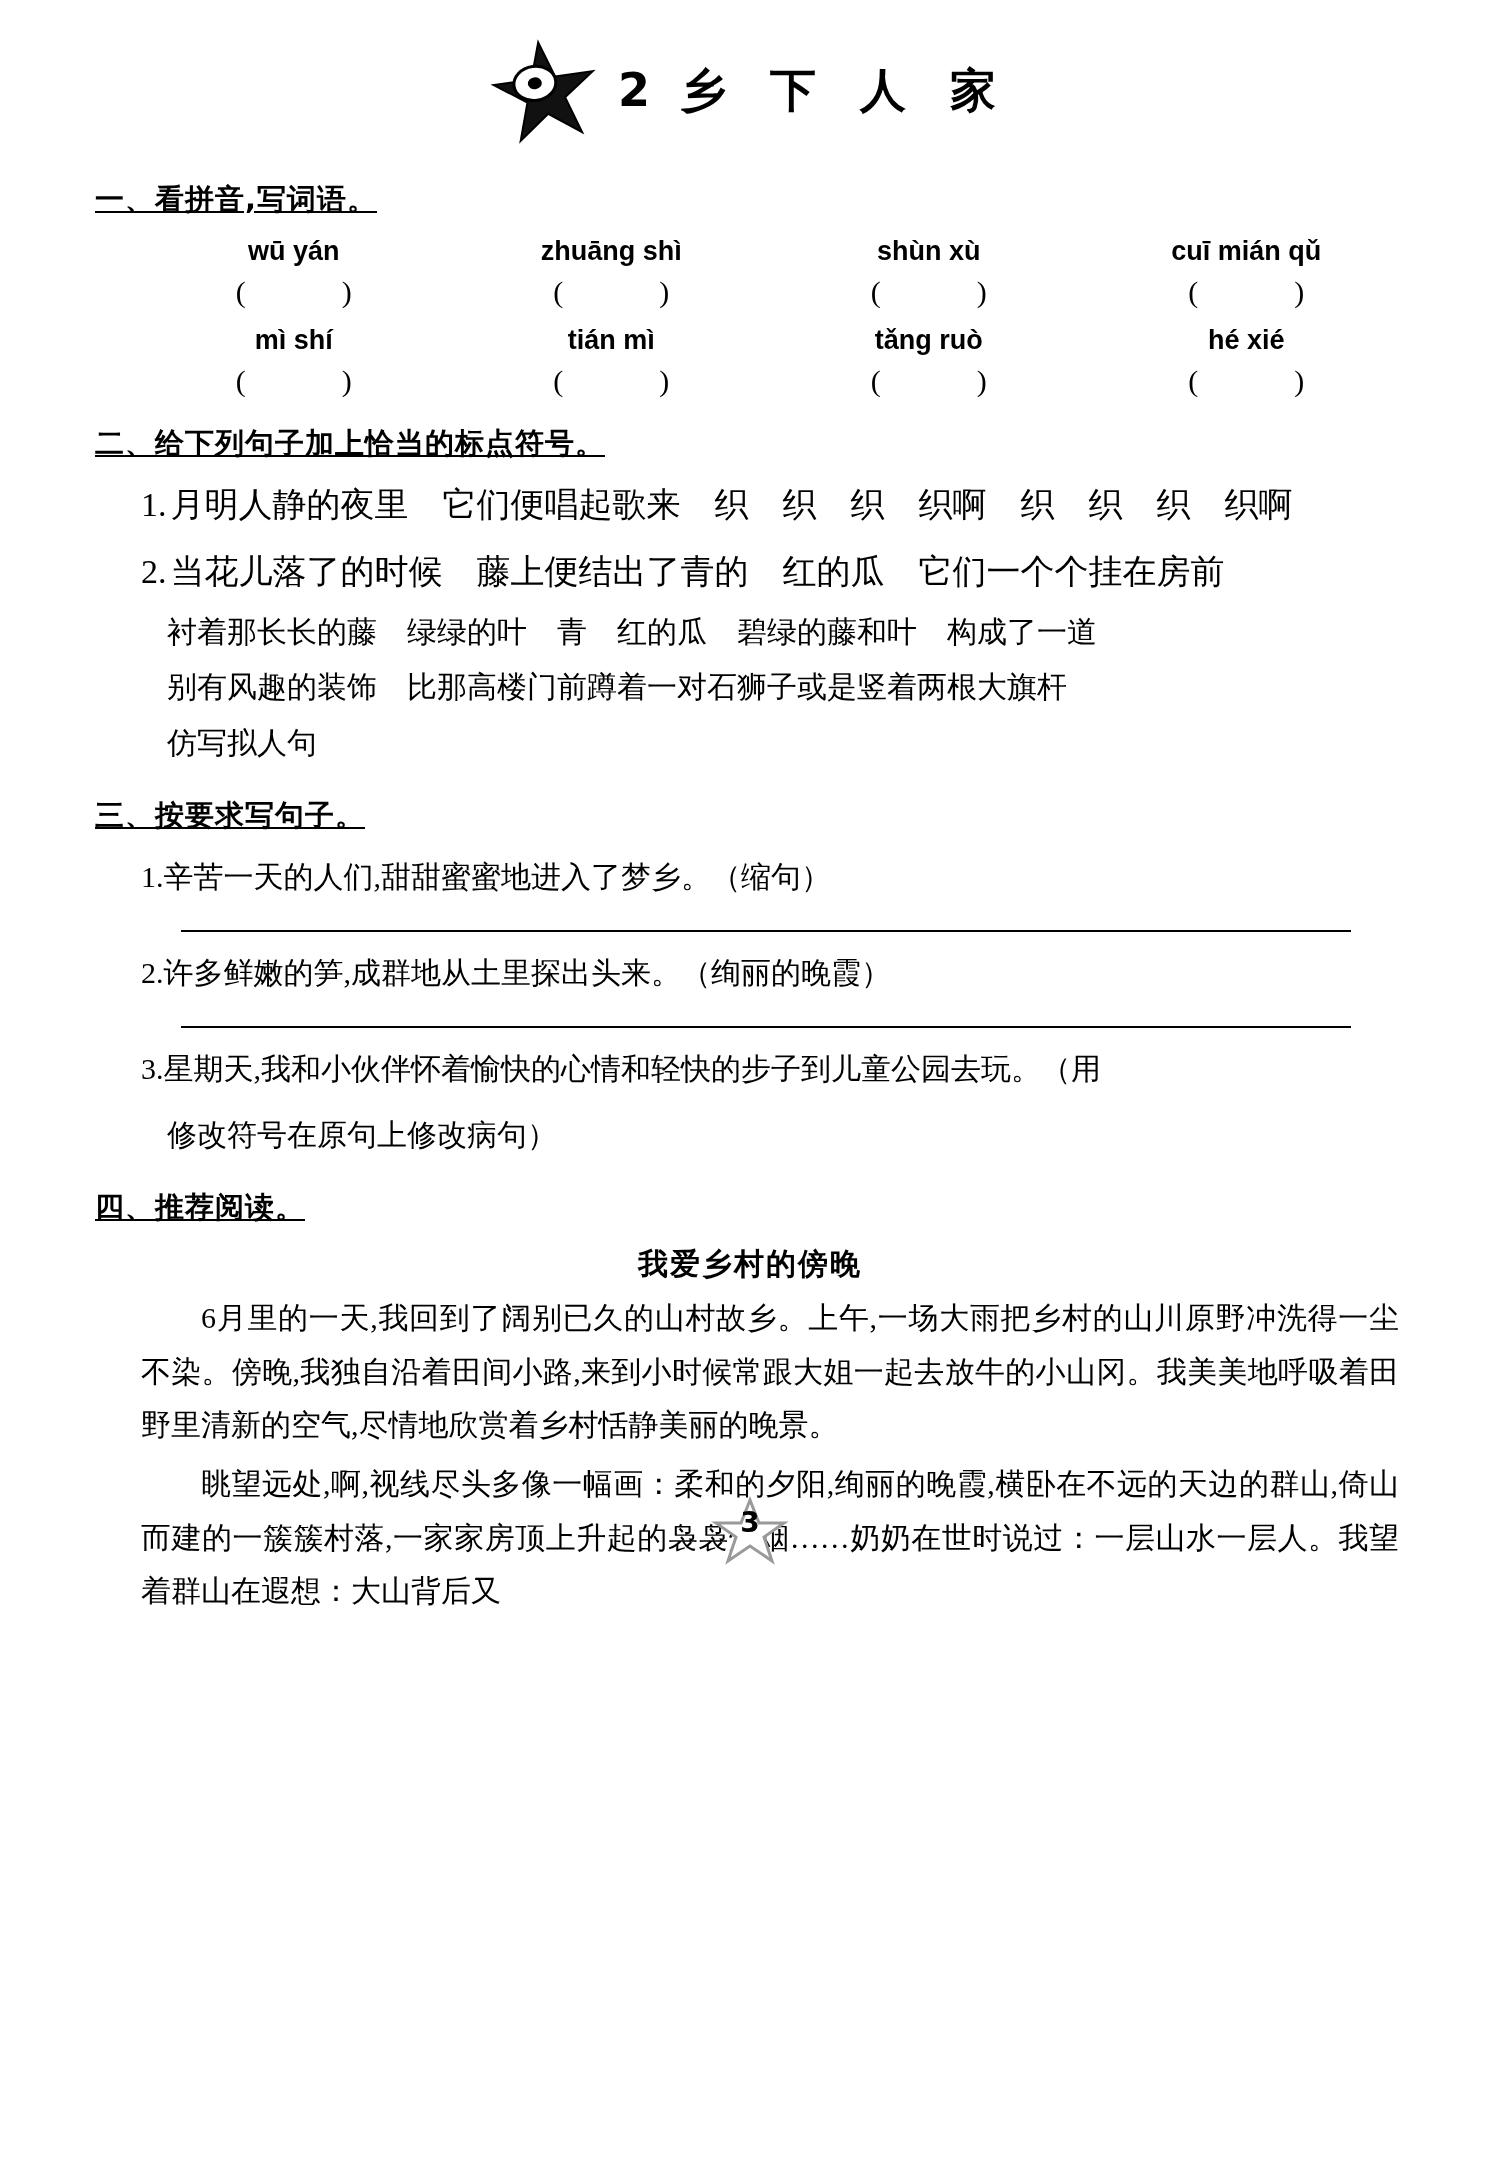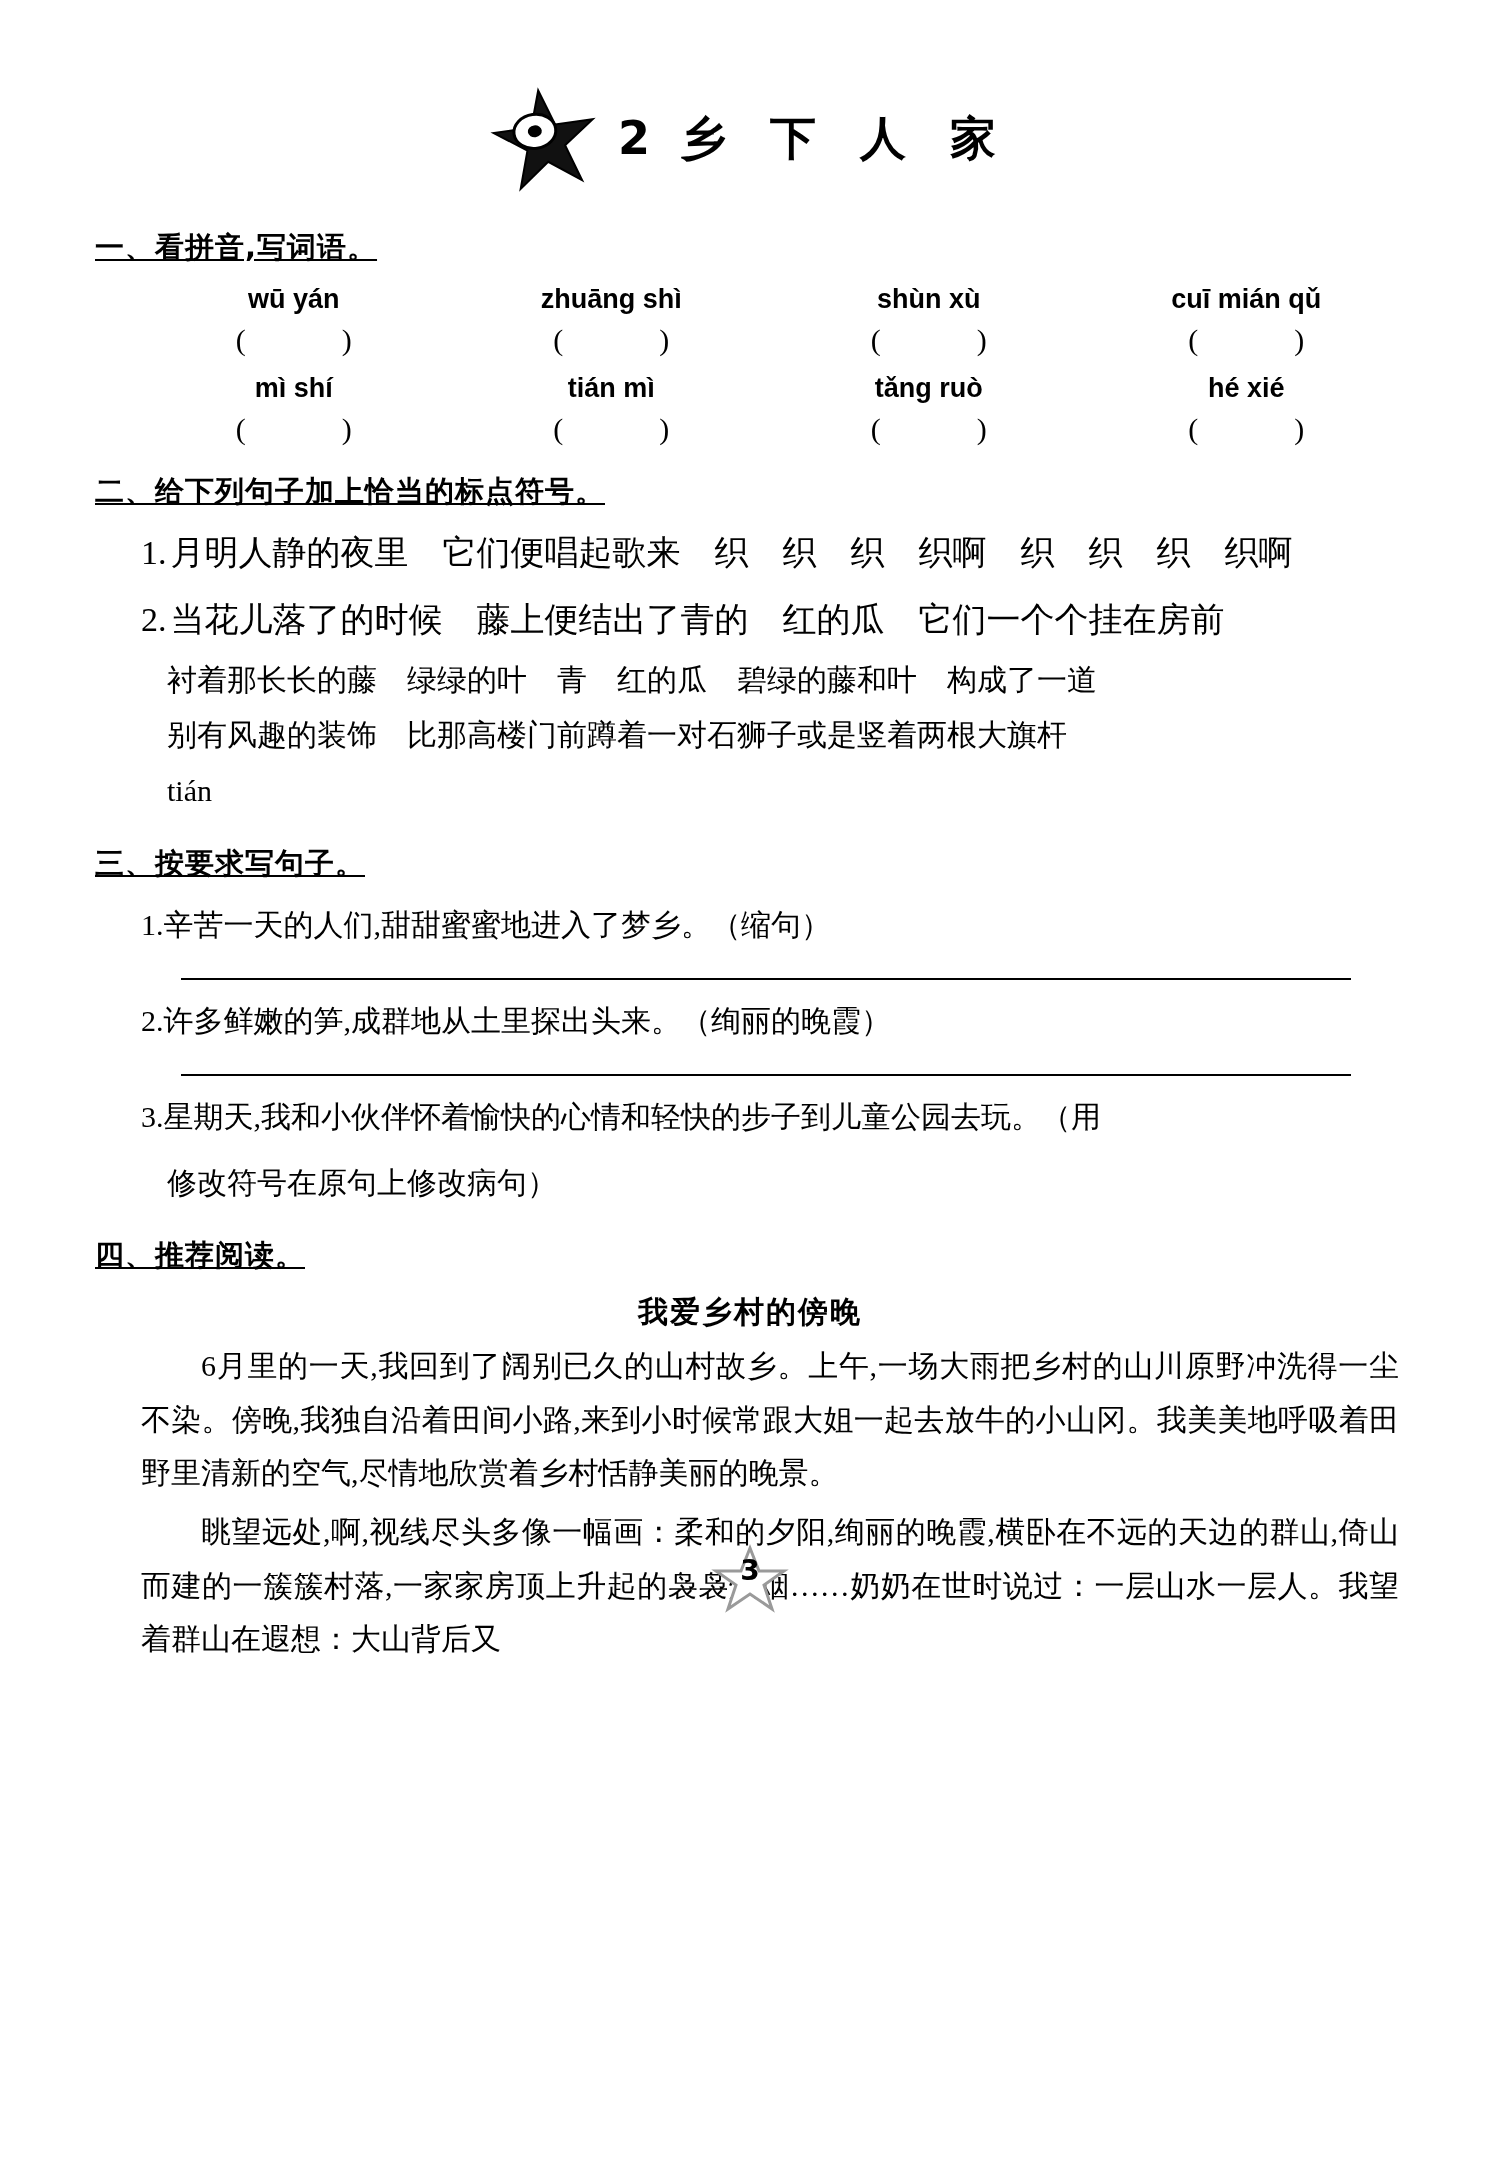--- a/index.html
+++ b/index.html
@@ -14,21 +14,20 @@
     color: #000000;
     position: relative;
     overflow: hidden;
   }
   .page {
     position: relative;
     width: 1500px;
     height: 1608px;
     box-sizing: border-box;
     padding: 0 95px;
-    margin-top: 48px;
   }
 
   
   .title-row {
     display: flex;
     align-items: center;
     justify-content: center;
     padding-top: 36px;
     padding-bottom: 8px;
   }
@@ -217,21 +216,21 @@
   <div class="sec-head">二、给下列句子加上恰当的标点符号。</div>
   <div class="q-list">
     <div class="q-item">
       <span class="num">1.</span><span>月明人静的夜里　它们便唱起歌来　织　织　织　织啊　织　织　织　织啊</span>
     </div>
     <div class="q-item">
       <span class="num">2.</span><span>当花儿落了的时候　藤上便结出了青的　红的瓜　它们一个个挂在房前</span>
     </div>
     <div class="q-cont">衬着那长长的藤　绿绿的叶　青　红的瓜　碧绿的藤和叶　构成了一道</div>
     <div class="q-cont">别有风趣的装饰　比那高楼门前蹲着一对石狮子或是竖着两根大旗杆</div>
-    <div class="q-cont">tián</div>
+    <div class="q-cont">仿写拟人句</div>
   </div>
 
   <div class="sec-head">三、按要求写句子。</div>
   <div class="q-list">
     <div class="w-item">
       <span class="num">1.</span><span>辛苦一天的人们,甜甜蜜蜜地进入了梦乡。（缩句）</span>
     </div>
     <div class="answer-line"></div>
 
     <div class="w-item">

